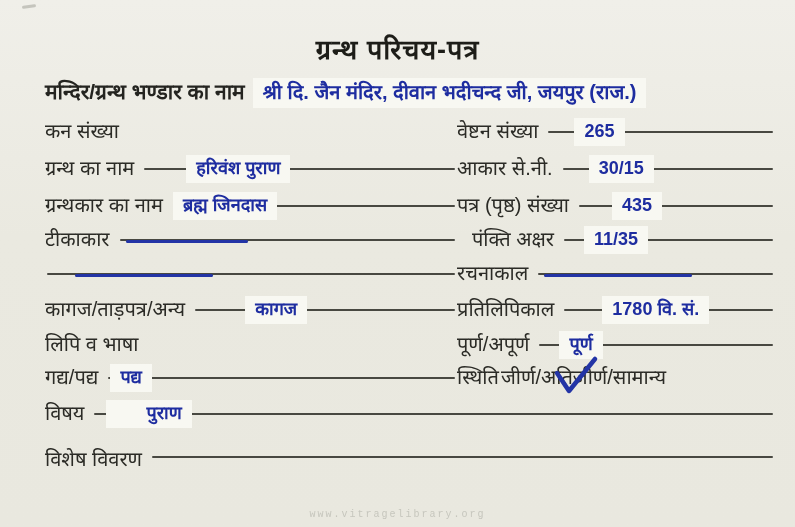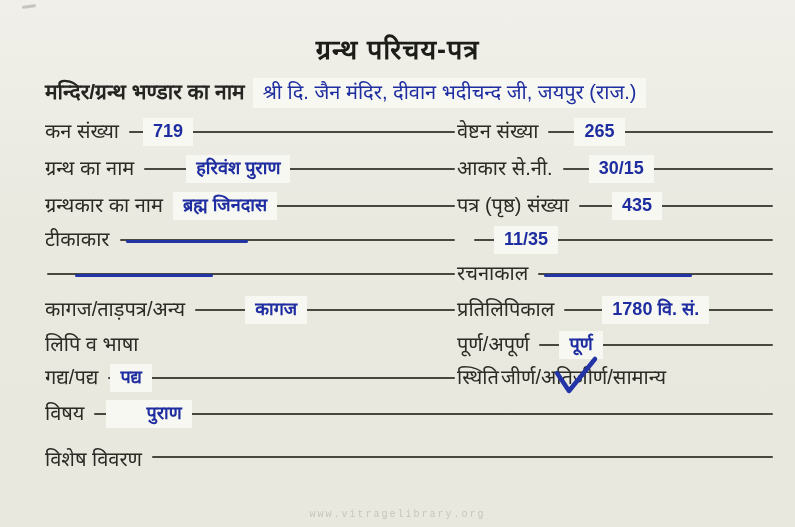--- a/index.html
+++ b/index.html
@@ -28,21 +28,21 @@
   }
   .hdr-lbl{font-weight:bold;font-size:21px;color:#242420;}
   .fld{flex:1;position:relative;height:30px;}
   .rule{position:absolute;left:2px;right:2px;top:13px;height:2px;background:#3a3933;border-radius:1px;opacity:.92;}
   .val{
     position:absolute;top:0;
     font-size:18px;font-weight:bold;color:#1e2da0;
     background:#f8f8f2;padding:2px 10px 4px;line-height:22px;white-space:nowrap;
   }
   .val-inline{
-    font-size:20px;font-weight:normal;color:#1e2da0;
+    font-size:20px;font-weight:bold;color:#1e2da0;
     background:#f8f8f2;padding:2px 10px 4px;line-height:24px;white-space:nowrap;text-align:right;
   }
   .stroke{position:absolute;top:14px;height:3px;background:#2334a6;border-radius:2px;}
   .opts{position:relative;font-size:20px;color:#2b2b26;white-space:nowrap;line-height:27px;}
   .check{position:absolute;left:52px;top:-9px;width:46px;height:42px;}
   .watermark{
     position:absolute;left:0;right:0;top:509px;text-align:center;
     font-family:"Liberation Mono","DejaVu Sans Mono",monospace;
     font-size:10px;letter-spacing:2px;color:#c6c6bd;
   }
@@ -56,24 +56,20 @@
   <div class="title">ग्रन्थ परिचय-पत्र</div>
 
   <div class="row" style="top:78px;">
     <span class="lbl hdr-lbl">मन्दिर/ग्रन्थ भण्डार का नाम</span>
     <span class="val-inline">श्री दि. जैन मंदिर, दीवान भदीचन्द जी, जयपुर (राज.)</span>
   </div>
 
   <div class="row" style="top:118px;">
     <div class="lcell">
       <span class="lbl">कन संख्या</span>
-      <div class="fld">
-        <div class="rule"></div>
-        <span class="val" style="left:16px;">719</span>
-      </div>
     </div>
     <div class="rcell">
       <span class="lbl">वेष्टन संख्या</span>
       <div class="fld">
         <div class="rule"></div>
         <span class="val" style="left:28px;">265</span>
       </div>
     </div>
   </div>
 
@@ -113,20 +109,21 @@
 
   <div class="row" style="top:226px;gap:15px;">
     <div class="lcell">
       <span class="lbl">टीकाकार</span>
       <div class="fld">
         <div class="rule"></div>
         <div class="stroke" style="left:8px;width:122px;"></div>
       </div>
     </div>
     <div class="rcell">
+      <span class="lbl">पंक्ति अक्षर</span>
       <div class="fld">
         <div class="rule"></div>
         <span class="val" style="left:22px;">11/35</span>
       </div>
     </div>
   </div>
 
   <div class="row" style="top:260px;">
     <div class="lcell">
       <div class="fld">

